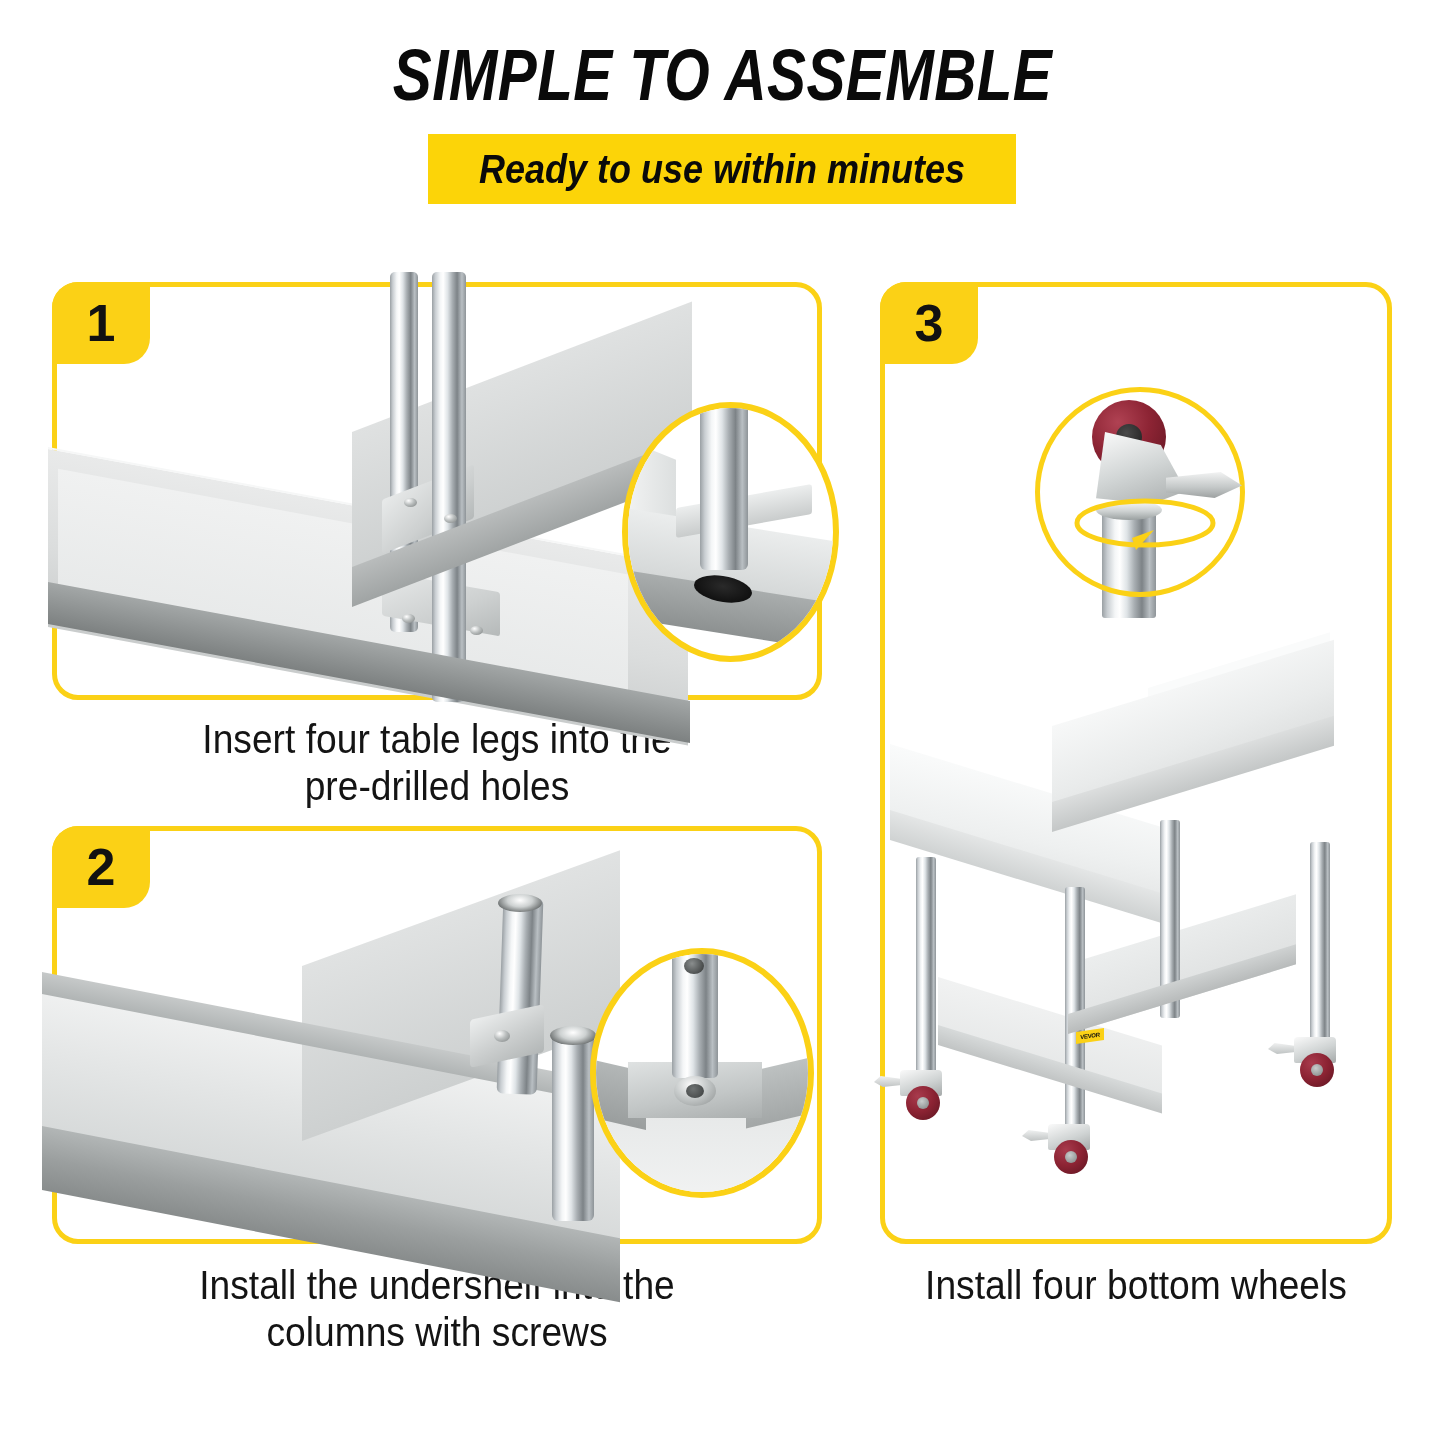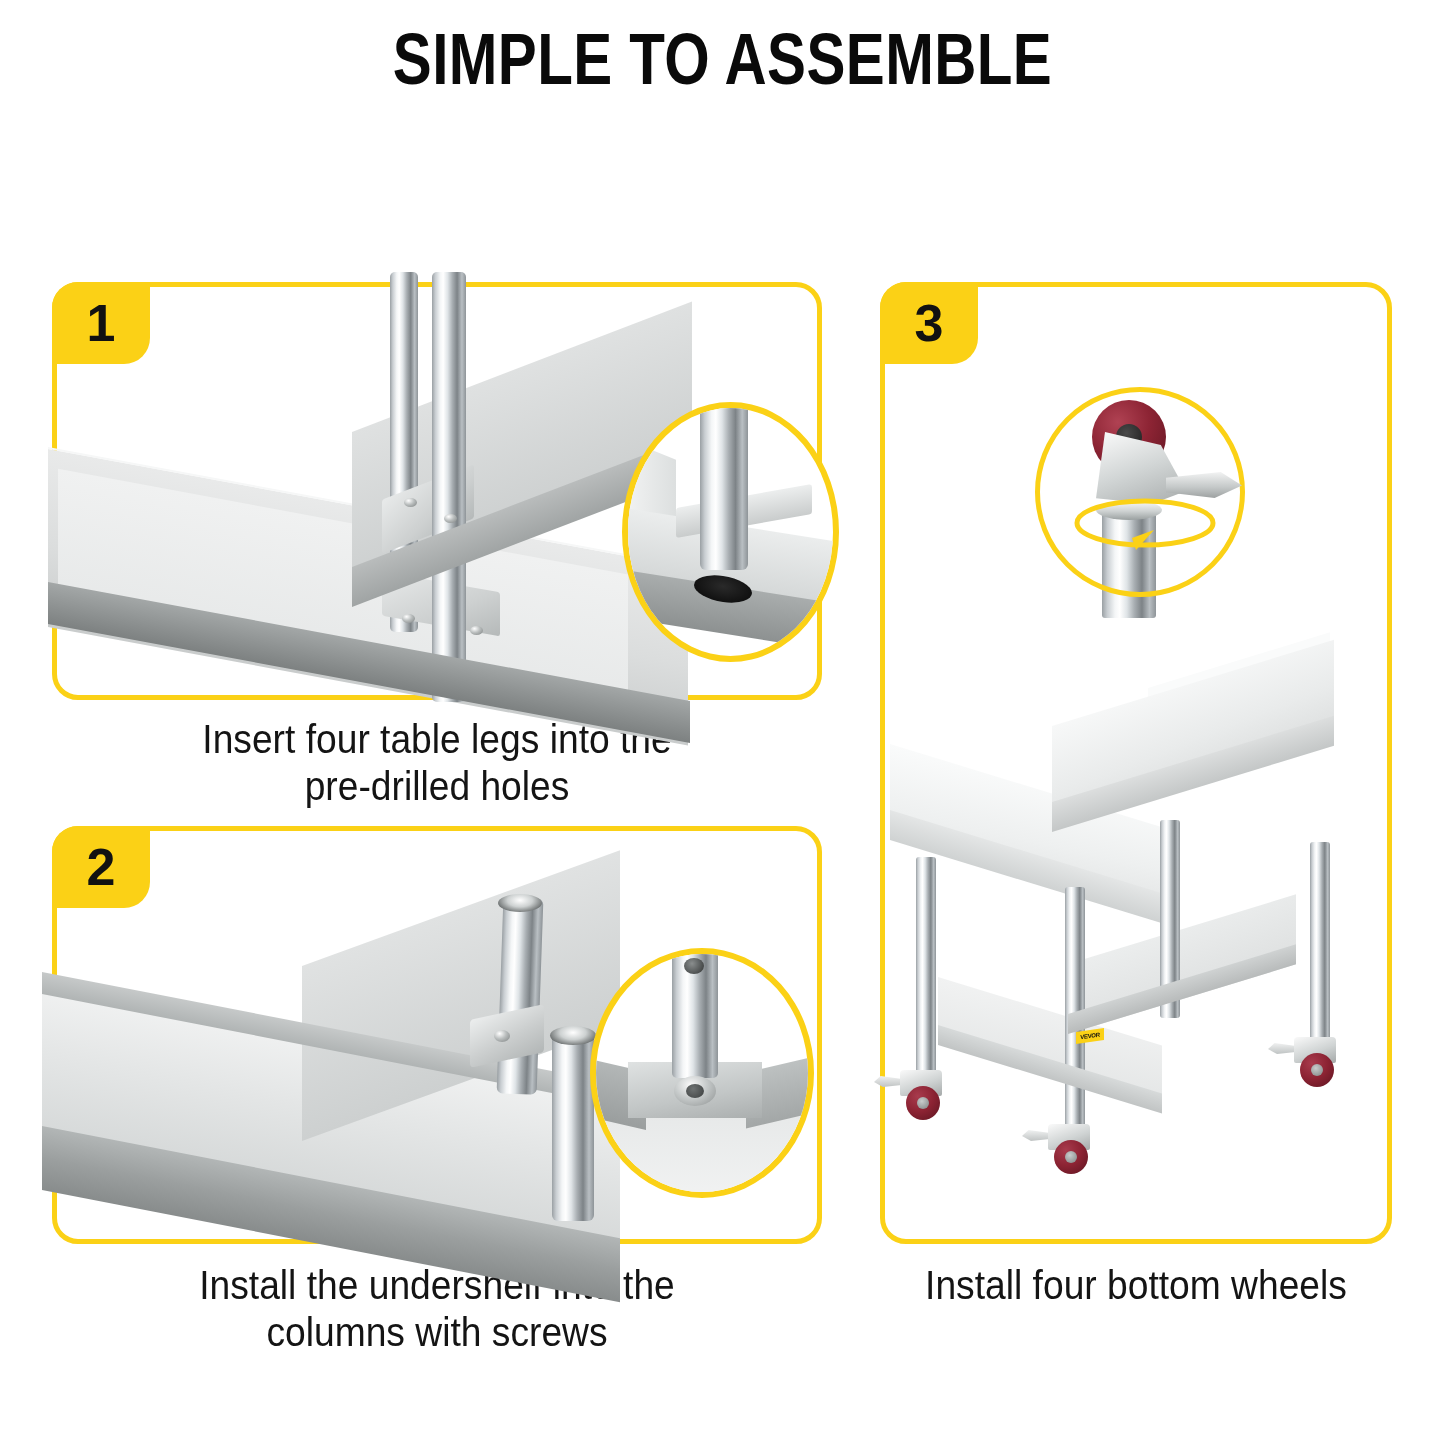--- a/index.html
+++ b/index.html
@@ -11,23 +11,24 @@
     height: 1445px;
     background: #ffffff;
     font-family: "Liberation Sans", sans-serif;
     overflow: hidden;
     position: relative;
   }
 
   
   #header {
     position: absolute;
-    left: 0; top: 0;
+    left: 0; top: 16px;
     width: 1279px;
     height: 250px;
+    font-style: italic;
   }
   #main-title {
     position: absolute;
     left: 0; top: 22px;
     width: 1445px;
     text-align: center;
     font-size: 73px;
     font-weight: bold;
     letter-spacing: 0.5px;
     color: #0a0a0a;
@@ -520,20 +521,23 @@
   #caster-fc { left: 168px; top: 432px; }
   #caster-fc .caster-lever { left: -26px; transform: scaleX(-1); }
   #caster-br { left: 414px; top: 345px; }
   #caster-br .caster-lever { left: -26px; transform: scaleX(-1); }
 </style>
 </head>
 <body>
 
 <div id="header">
   <div id="main-title">SIMPLE TO ASSEMBLE</div>
+  <div id="subtitle-bar">
+    <span id="subtitle-text">Ready to use within minutes</span>
+  </div>
 </div>
 
 <div class="stage" id="p1-stage">
   <div class="chrome-tube" id="p1-leg-a"></div>
   <div class="chrome-tube" id="p1-leg-b"></div>
 
   <div id="p1-topframe">
     <div id="p1-topframe-inner"></div>
   </div>
   <div id="p1-rail-right"></div>

